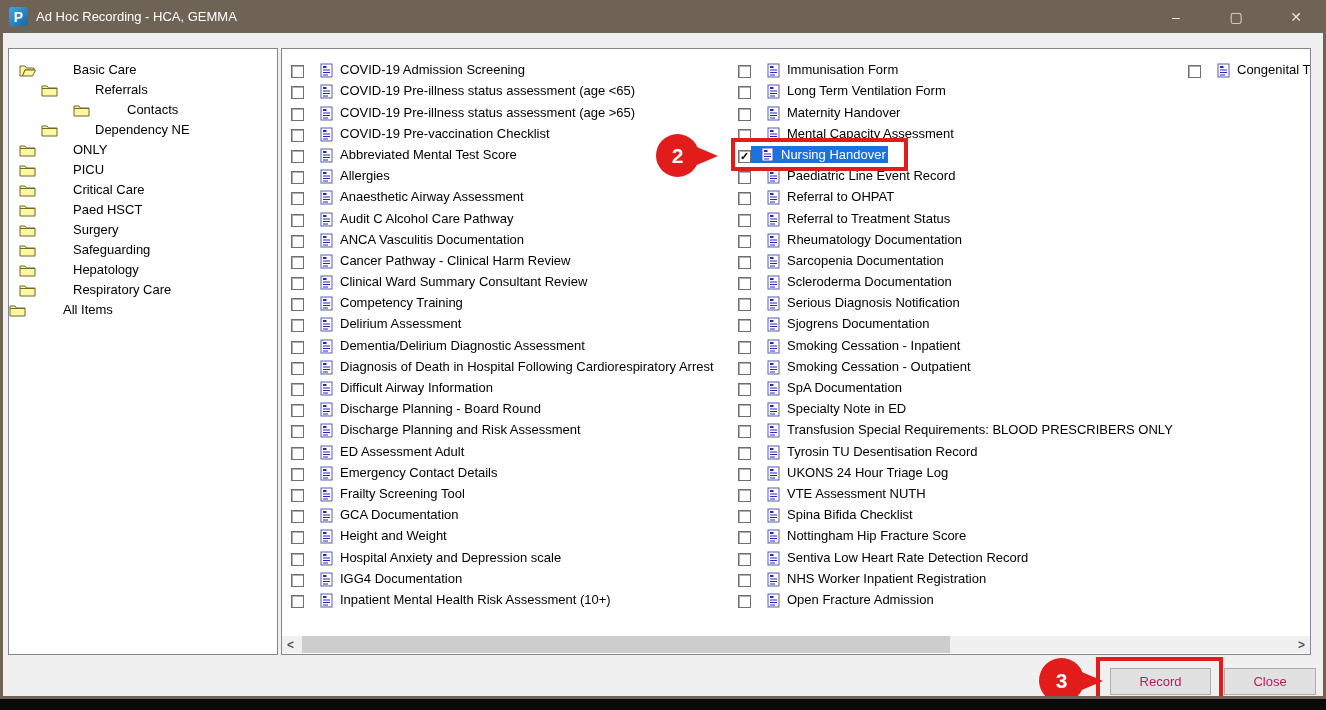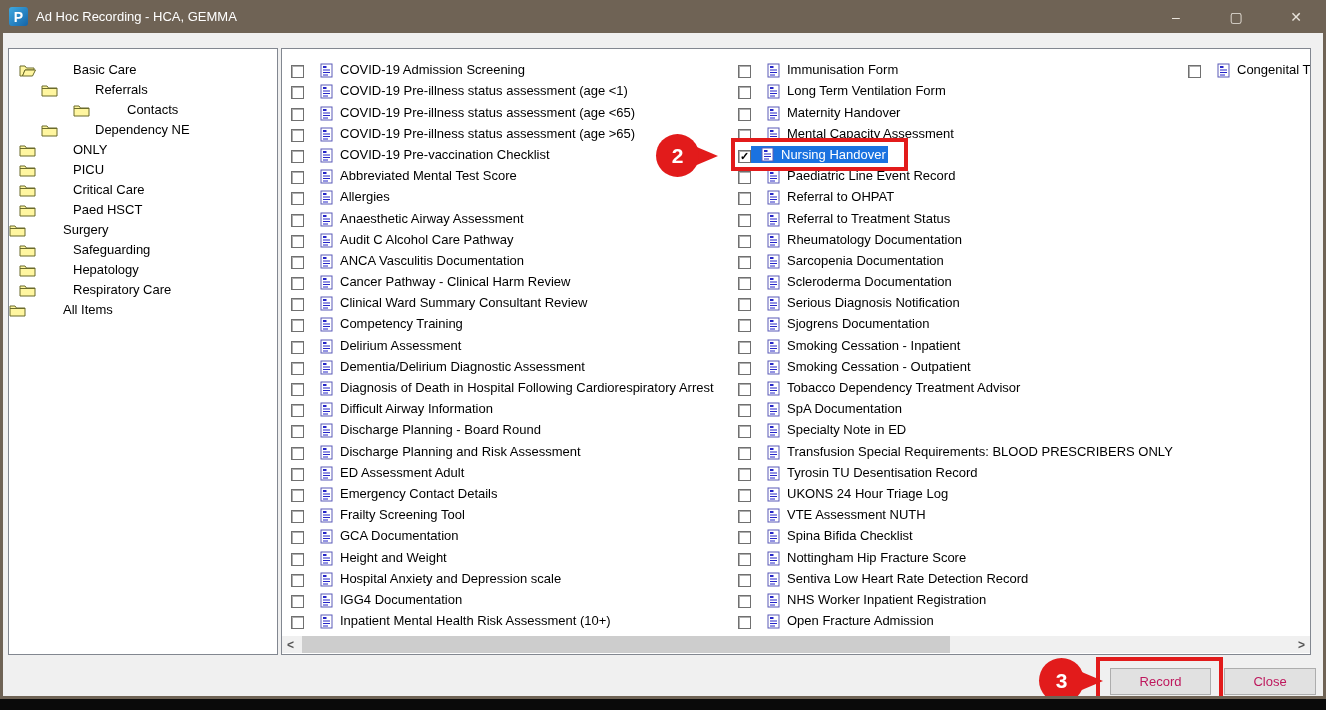--- a/index.html
+++ b/index.html
@@ -158,21 +158,21 @@
     </div>
     <div class="tree-row" style="padding-left: 10px;">
       <span style="display: flex; flex: 0 0 17px;">
         <svg viewBox="0 0 17 14" class="folder">
           <path d="M1 3 h5 l1.5 2 H16 v8 H1 Z" fill="#fff6a0" stroke="#6b6b2a" stroke-width="1"></path>
           <path d="M1 5.5 h15" stroke="#6b6b2a" stroke-width="1"></path>
         </svg>
       </span>
       <span class="lbl">Paed HSCT</span>
     </div>
-    <div class="tree-row" style="">
+    <div class="tree-row" style="padding-left: 10px;">
       <span style="display: flex; flex: 0 0 17px;">
         <svg viewBox="0 0 17 14" class="folder">
           <path d="M1 3 h5 l1.5 2 H16 v8 H1 Z" fill="#fff6a0" stroke="#6b6b2a" stroke-width="1"></path>
           <path d="M1 5.5 h15" stroke="#6b6b2a" stroke-width="1"></path>
         </svg>
       </span>
       <span class="lbl">Surgery</span>
     </div>
     <div class="tree-row" style="padding-left: 10px;">
       <span style="display: flex; flex: 0 0 17px;">
@@ -219,33 +219,20 @@
         <span style="display: flex; flex: 0 0 13px; margin-left: 8px;">
           <svg viewBox="0 0 13 15" class="doc-ic">
             <rect x="1" y="1" width="11" height="13" fill="#ffffff" stroke="#5a5ab8" stroke-width="1"></rect>
             <rect x="3" y="3" width="3.5" height="2" fill="#2626c8"></rect>
             <line x1="3" y1="7" x2="10" y2="7" stroke="#2626c8" stroke-width="1"></line>
             <line x1="3" y1="9.5" x2="10" y2="9.5" stroke="#2626c8" stroke-width="1"></line>
             <line x1="3" y1="12" x2="8" y2="12" stroke="#2626c8" stroke-width="1"></line>
           </svg>
         </span>
         <span class="lbl">COVID-19 Admission Screening</span>
-      </div>
-      <div class="doc-row">
-        <span class="cb"></span>
-        <span style="display: flex; flex: 0 0 13px; margin-left: 8px;">
-          <svg viewBox="0 0 13 15" class="doc-ic">
-            <rect x="1" y="1" width="11" height="13" fill="#ffffff" stroke="#5a5ab8" stroke-width="1"></rect>
-            <rect x="3" y="3" width="3.5" height="2" fill="#2626c8"></rect>
-            <line x1="3" y1="7" x2="10" y2="7" stroke="#2626c8" stroke-width="1"></line>
-            <line x1="3" y1="9.5" x2="10" y2="9.5" stroke="#2626c8" stroke-width="1"></line>
-            <line x1="3" y1="12" x2="8" y2="12" stroke="#2626c8" stroke-width="1"></line>
-          </svg>
-        </span>
-        <span class="lbl">COVID-19 Pre-illness status assessment (age &lt;1)</span>
       </div>
       <div class="doc-row">
         <span class="cb"></span>
         <span style="display: flex; flex: 0 0 13px; margin-left: 8px;">
           <svg viewBox="0 0 13 15" class="doc-ic">
             <rect x="1" y="1" width="11" height="13" fill="#ffffff" stroke="#5a5ab8" stroke-width="1"></rect>
             <rect x="3" y="3" width="3.5" height="2" fill="#2626c8"></rect>
             <line x1="3" y1="7" x2="10" y2="7" stroke="#2626c8" stroke-width="1"></line>
             <line x1="3" y1="9.5" x2="10" y2="9.5" stroke="#2626c8" stroke-width="1"></line>
             <line x1="3" y1="12" x2="8" y2="12" stroke="#2626c8" stroke-width="1"></line>
@@ -768,33 +755,20 @@
         <span class="cb"></span>
         <span style="display: flex; flex: 0 0 13px; margin-left: 8px;">
           <svg viewBox="0 0 13 15" class="doc-ic">
             <rect x="1" y="1" width="11" height="13" fill="#ffffff" stroke="#5a5ab8" stroke-width="1"></rect>
             <rect x="3" y="3" width="3.5" height="2" fill="#2626c8"></rect>
             <line x1="3" y1="7" x2="10" y2="7" stroke="#2626c8" stroke-width="1"></line>
             <line x1="3" y1="9.5" x2="10" y2="9.5" stroke="#2626c8" stroke-width="1"></line>
             <line x1="3" y1="12" x2="8" y2="12" stroke="#2626c8" stroke-width="1"></line>
           </svg>
         </span>
-        <span class="lbl">Tobacco Dependency Treatment Advisor</span>
-      </div>
-      <div class="doc-row">
-        <span class="cb"></span>
-        <span style="display: flex; flex: 0 0 13px; margin-left: 8px;">
-          <svg viewBox="0 0 13 15" class="doc-ic">
-            <rect x="1" y="1" width="11" height="13" fill="#ffffff" stroke="#5a5ab8" stroke-width="1"></rect>
-            <rect x="3" y="3" width="3.5" height="2" fill="#2626c8"></rect>
-            <line x1="3" y1="7" x2="10" y2="7" stroke="#2626c8" stroke-width="1"></line>
-            <line x1="3" y1="9.5" x2="10" y2="9.5" stroke="#2626c8" stroke-width="1"></line>
-            <line x1="3" y1="12" x2="8" y2="12" stroke="#2626c8" stroke-width="1"></line>
-          </svg>
-        </span>
         <span class="lbl">SpA Documentation</span>
       </div>
       <div class="doc-row">
         <span class="cb"></span>
         <span style="display: flex; flex: 0 0 13px; margin-left: 8px;">
           <svg viewBox="0 0 13 15" class="doc-ic">
             <rect x="1" y="1" width="11" height="13" fill="#ffffff" stroke="#5a5ab8" stroke-width="1"></rect>
             <rect x="3" y="3" width="3.5" height="2" fill="#2626c8"></rect>
             <line x1="3" y1="7" x2="10" y2="7" stroke="#2626c8" stroke-width="1"></line>
             <line x1="3" y1="9.5" x2="10" y2="9.5" stroke="#2626c8" stroke-width="1"></line>

